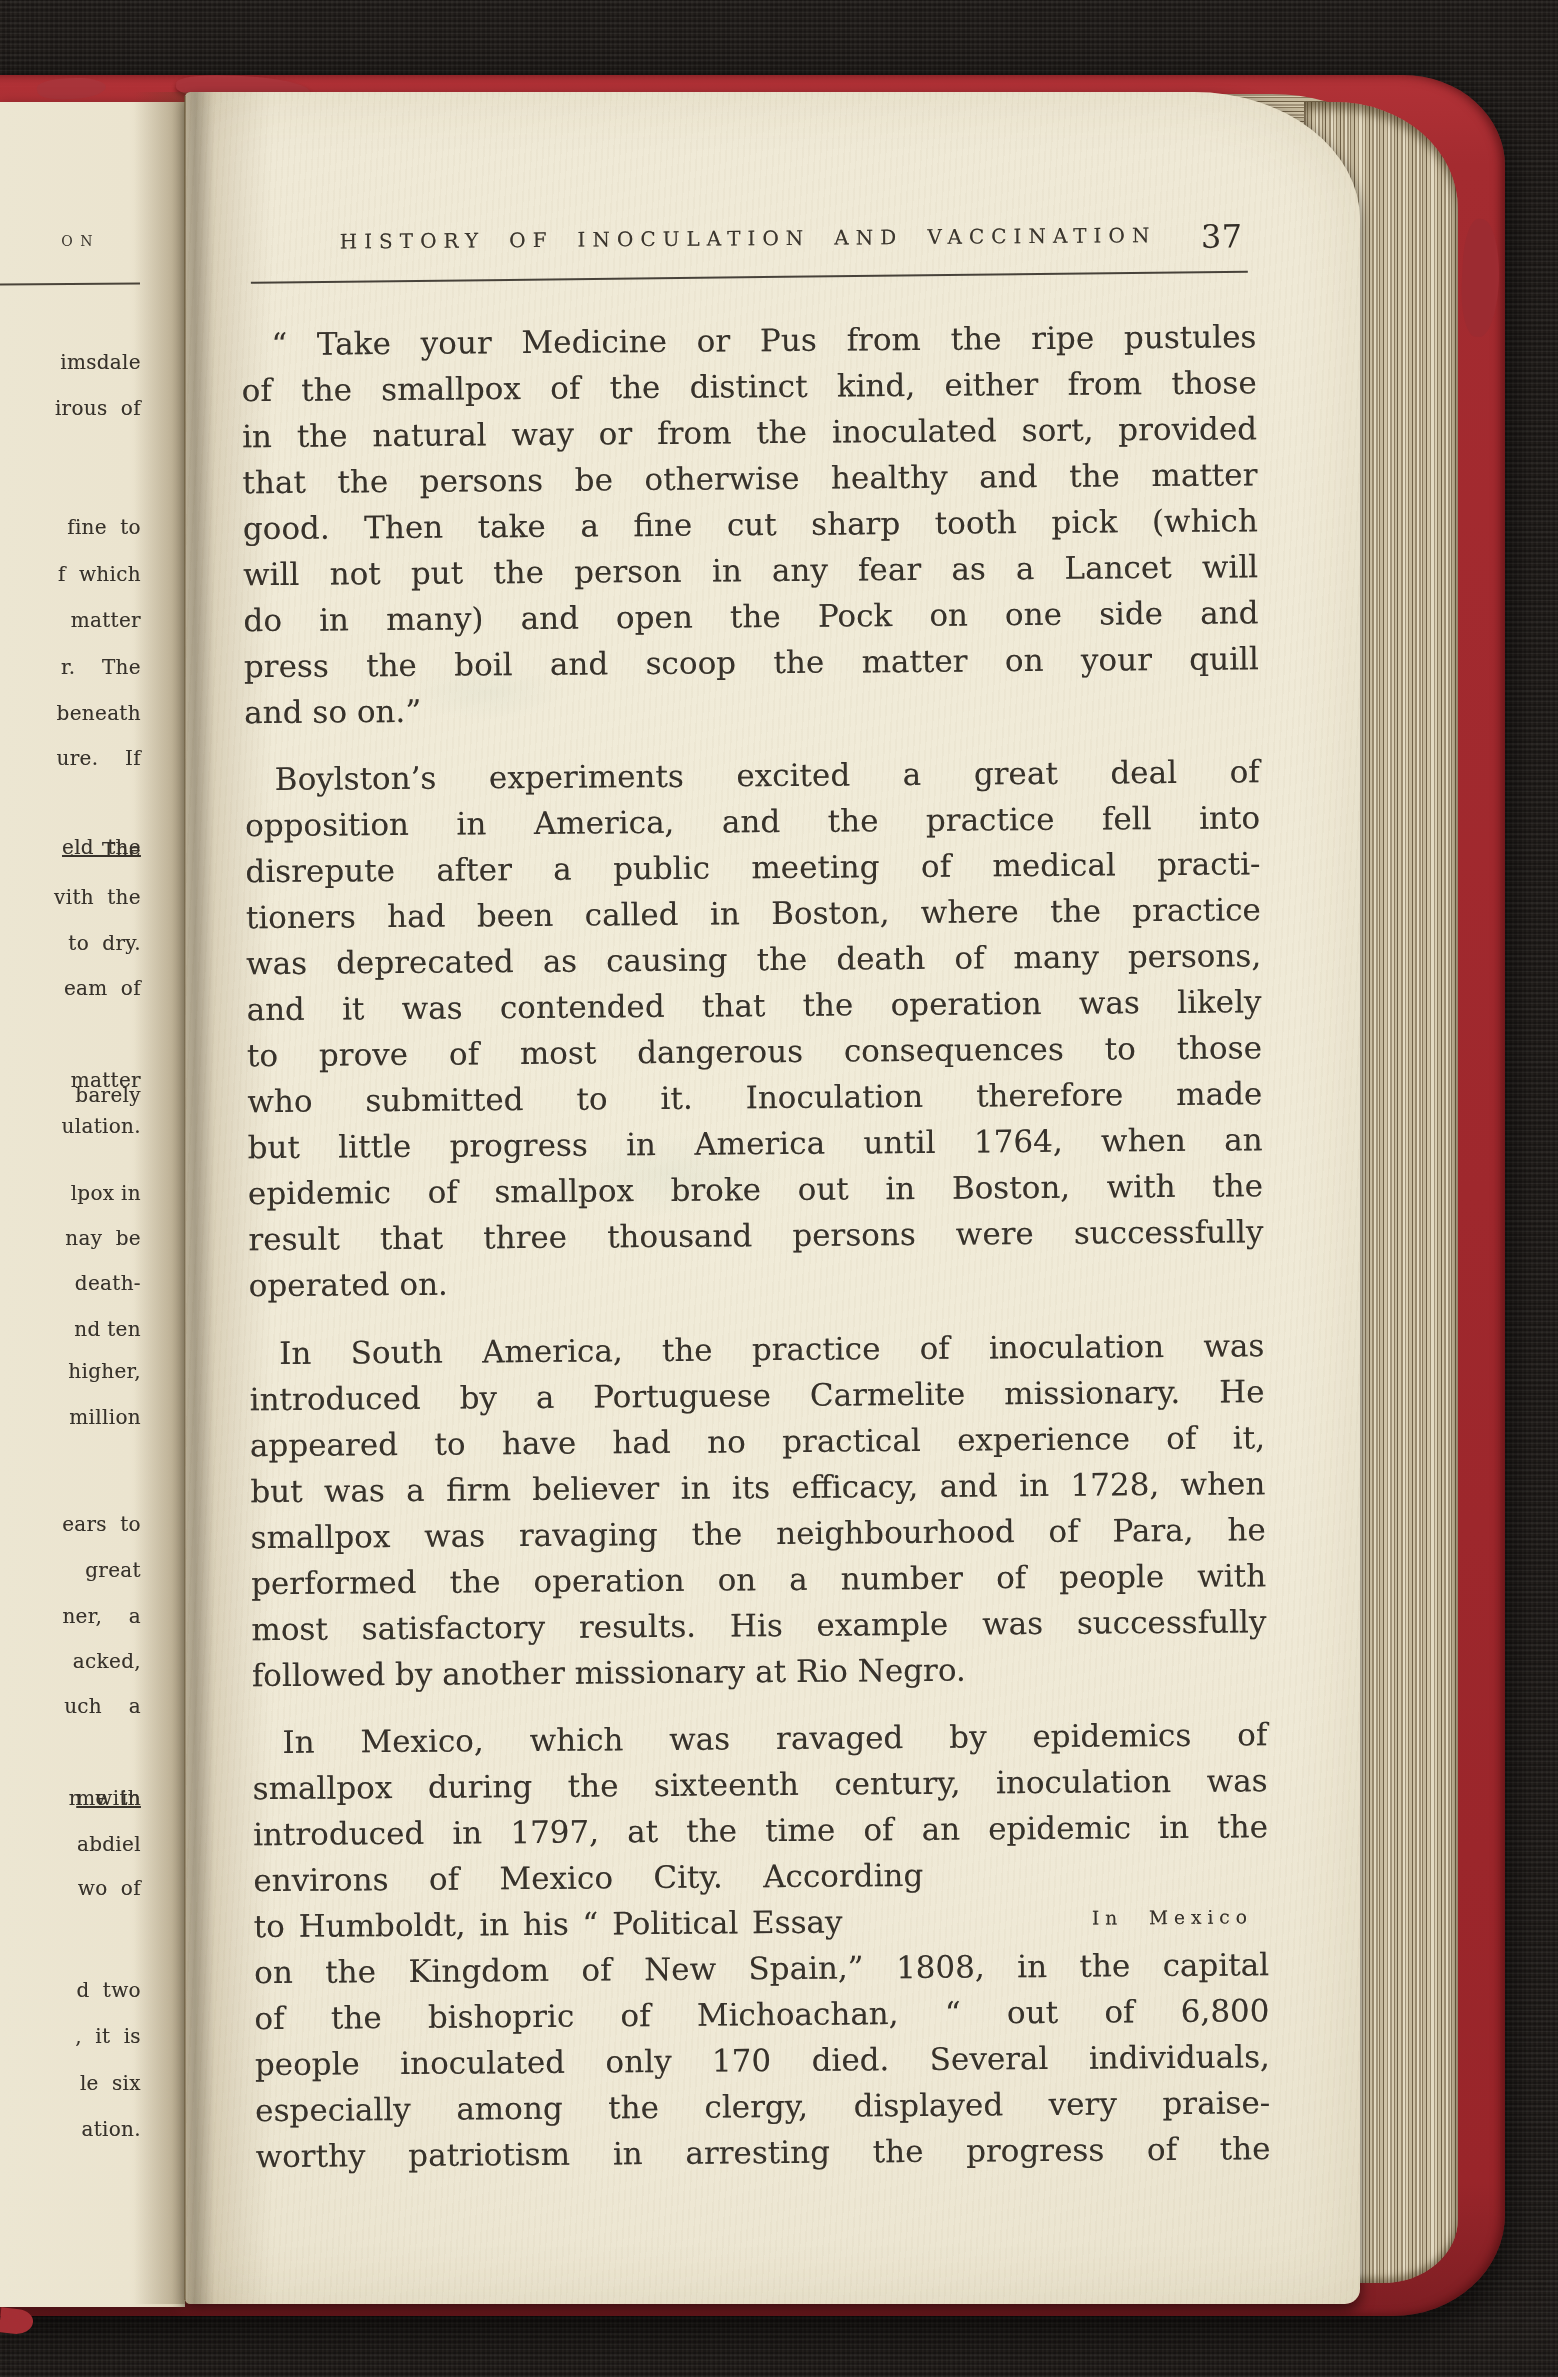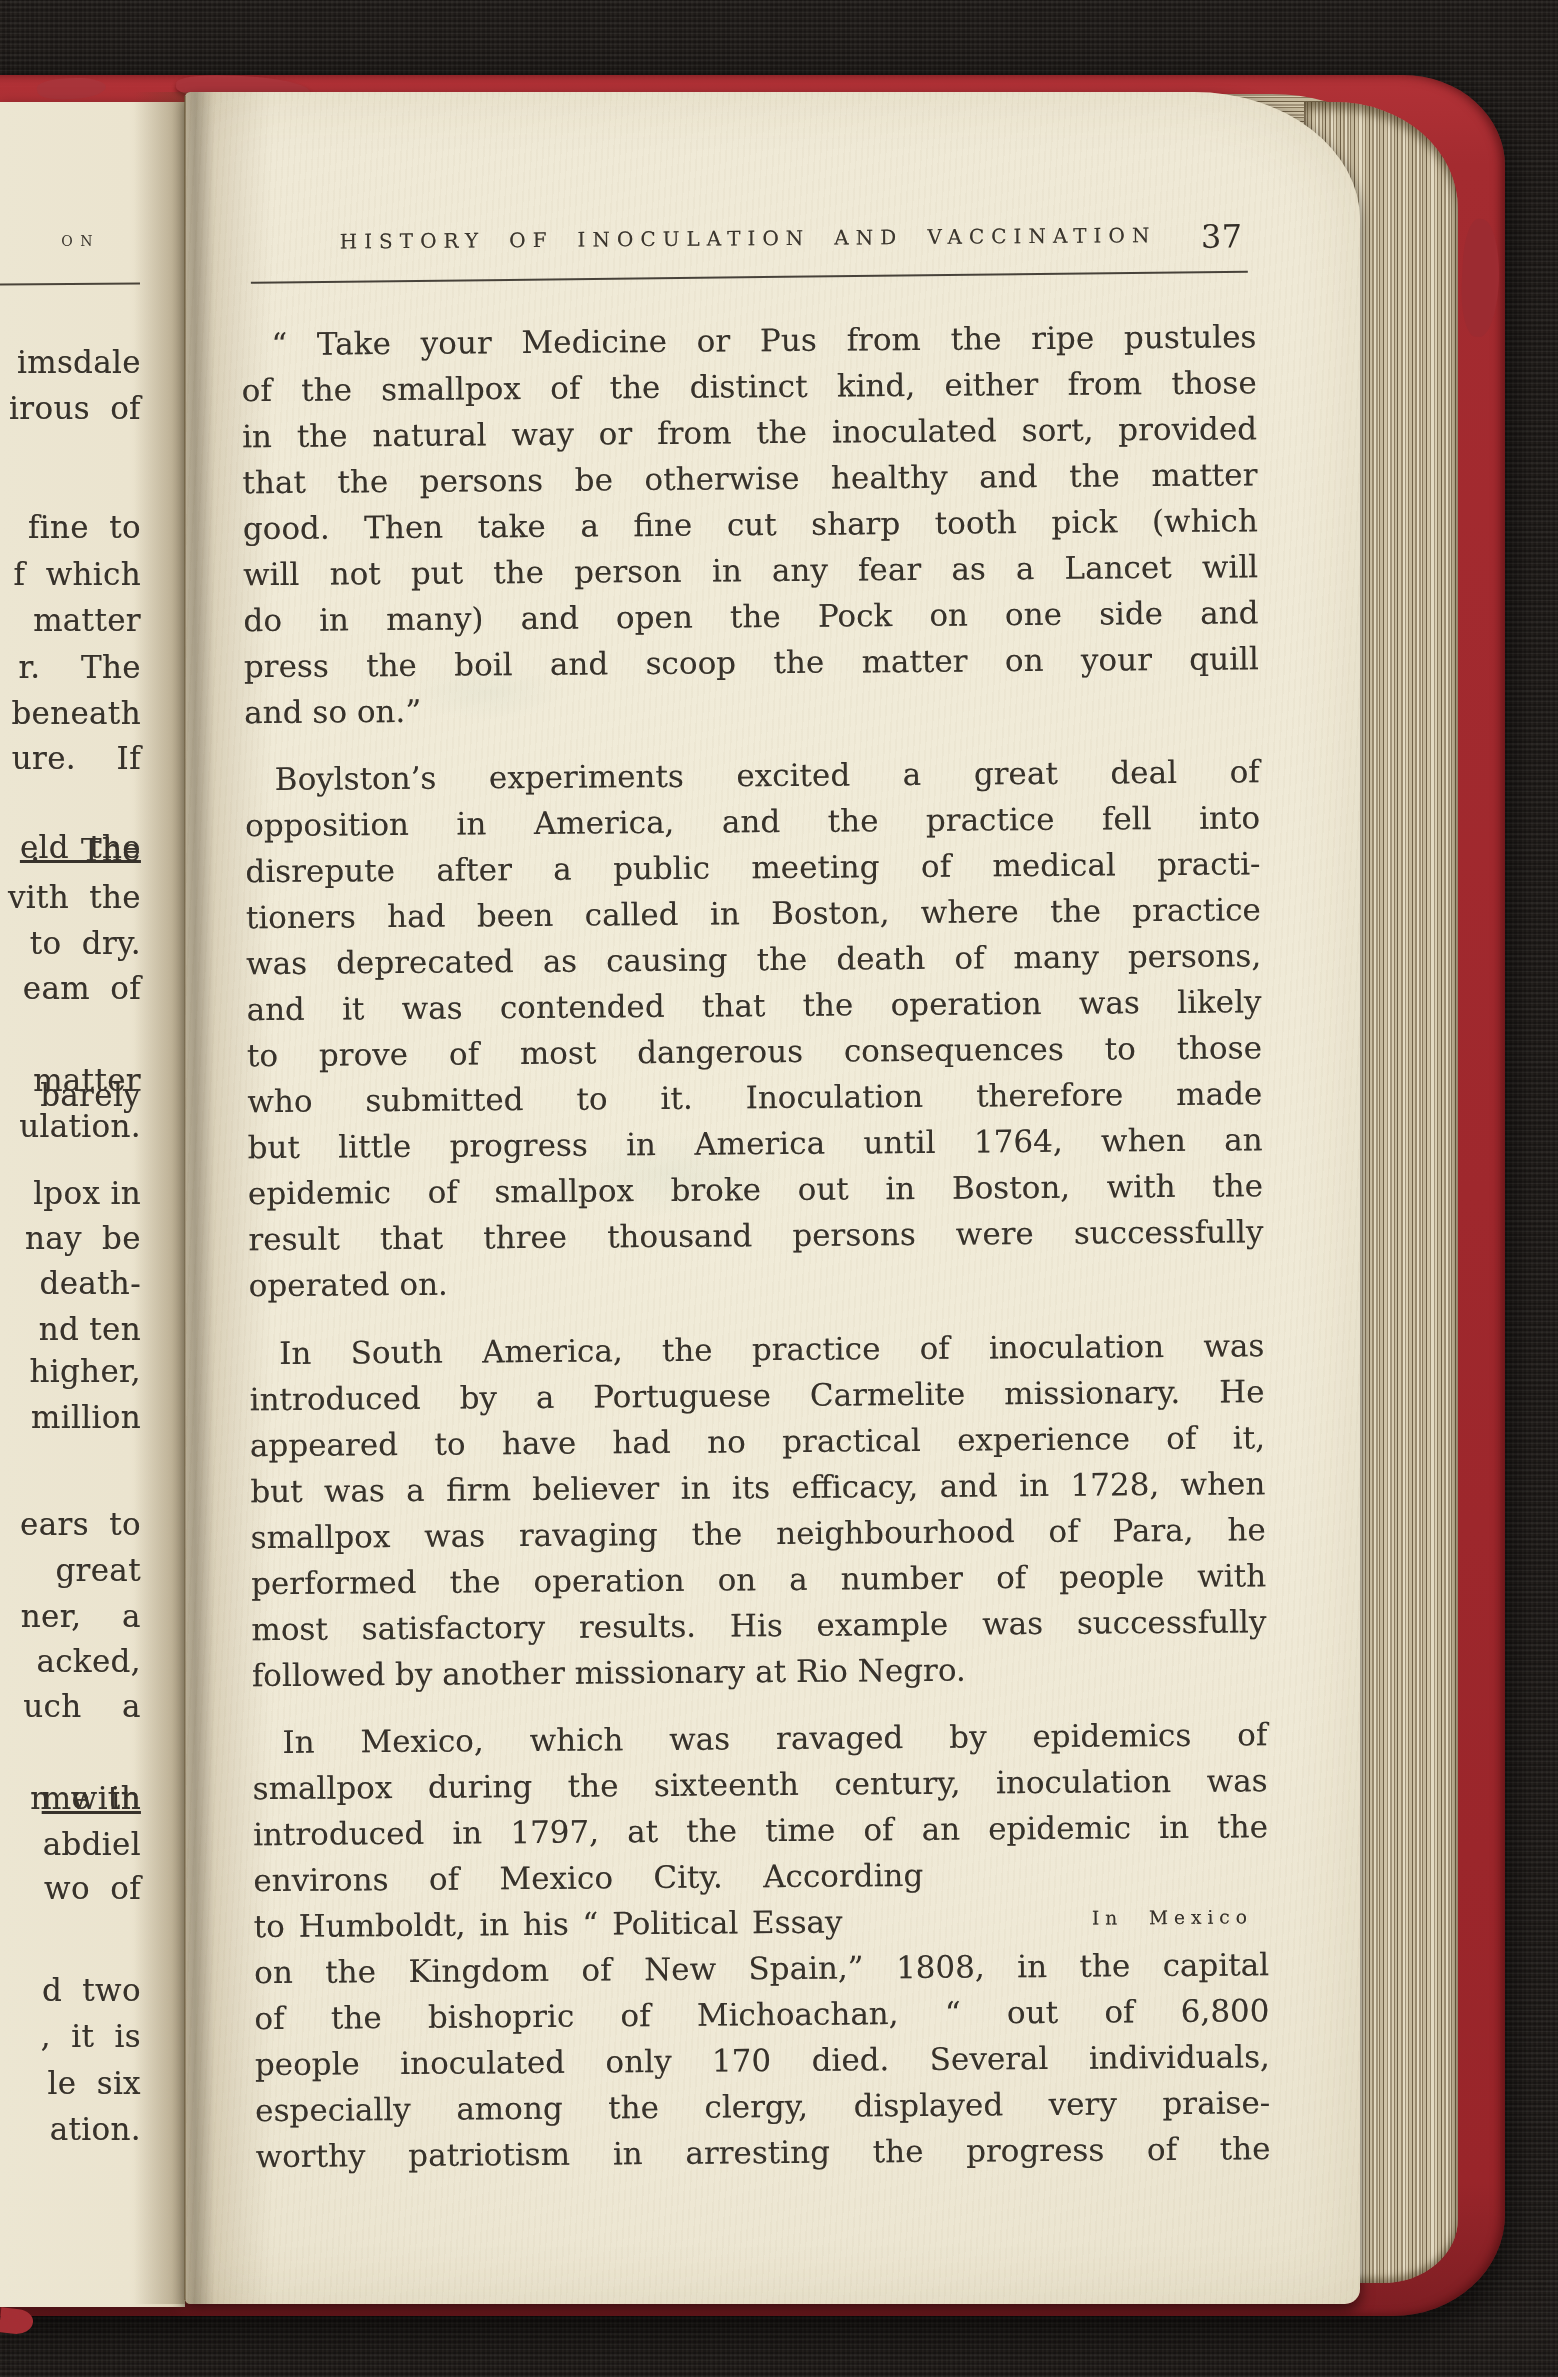--- a/index.html
+++ b/index.html
@@ -68,21 +68,21 @@
     position:absolute;left:184px;top:96px;width:1.6px;height:2204px;
     background:linear-gradient(180deg, rgba(100,82,50,0.55), rgba(100,82,50,0.25) 50%, rgba(100,82,50,0.5));
   }
   .red-fragment-bl{
     position:absolute;left:0;top:2309px;width:33px;height:24.6px;
     background:#a42e34;border-radius:0 60% 70% 0;transform:rotate(6deg);
   }
   
   .left-col{position:absolute;left:0;top:0;width:143px;height:2377px;color:var(--ink,#37322b);}
   .lfrag{
-    position:absolute;right:2.1px;white-space:pre;font-size:31px;line-height:46px;
+    position:absolute;right:2.1px;white-space:pre;font-size:20px;line-height:46px;
     letter-spacing:0.3px;text-shadow:0 0 0.5px rgba(55,50,43,0.4);
   }
   .left-head{
     position:absolute;right:43px;top:233px;font-size:14px;letter-spacing:7.5px;
     color:#3b362e;font-weight:normal;
   }
   .left-rule{position:absolute;left:0;top:283px;width:140px;height:1.6px;background:#4a443a;transform:rotate(-0.5deg);}
   
   .text-col{
     position:absolute;left:241px;top:0;width:1015px;height:2377px;

